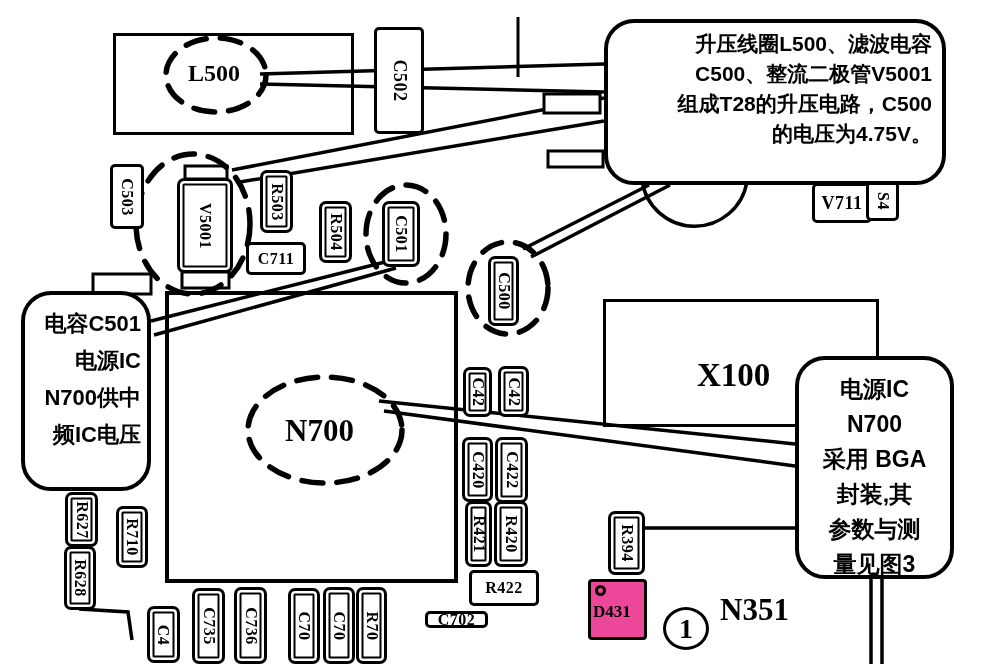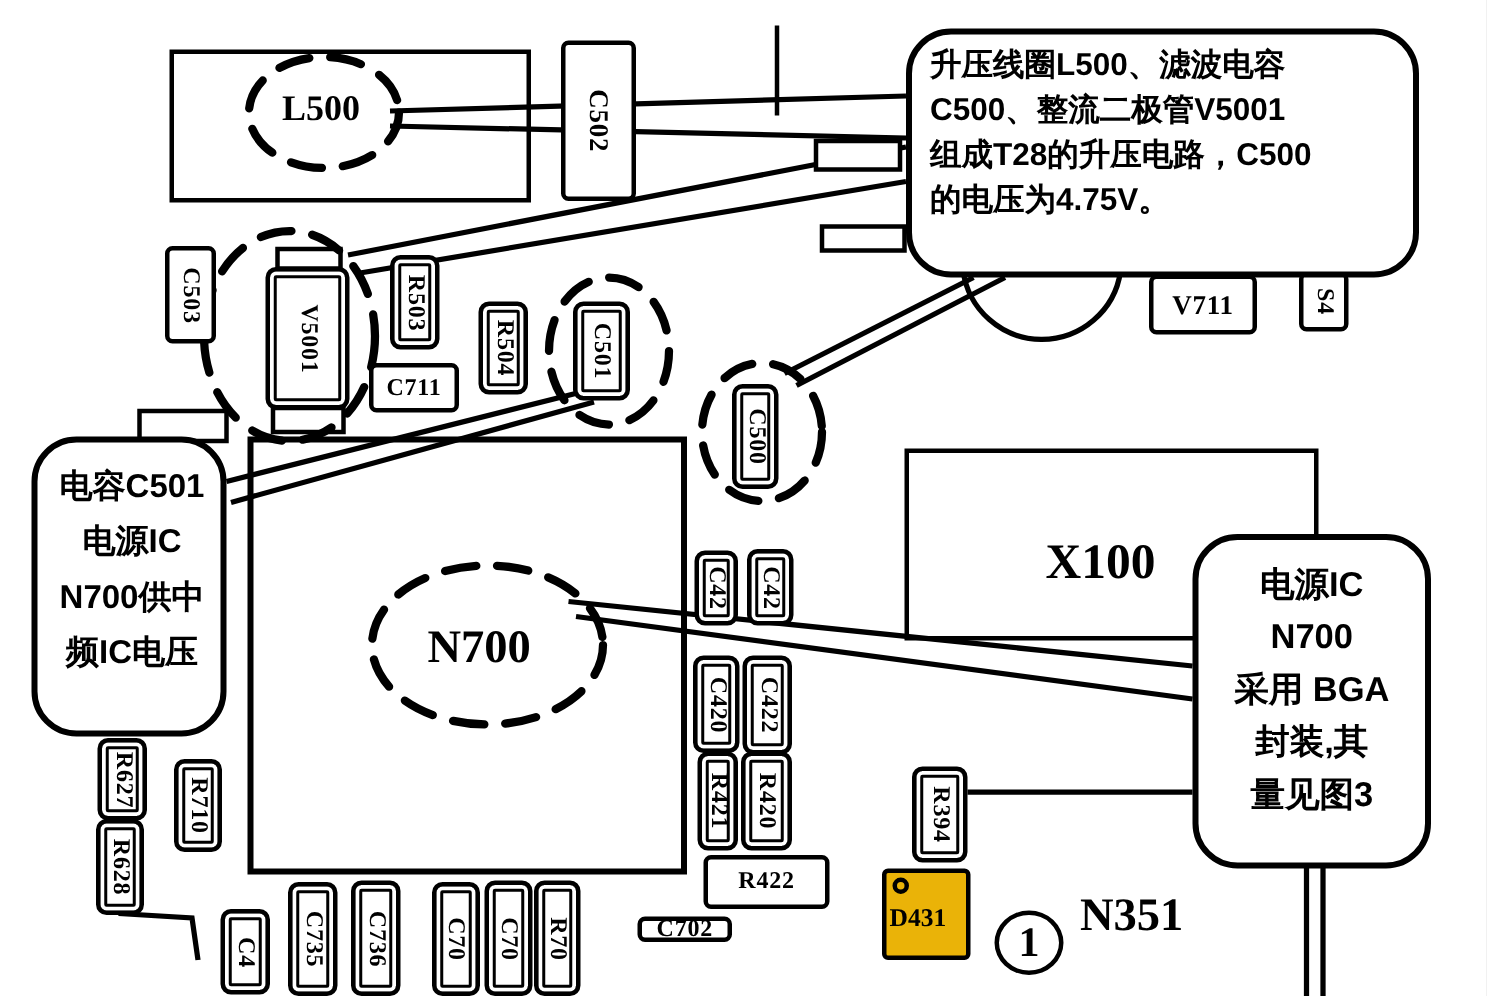--- a/index.html
+++ b/index.html
@@ -15,25 +15,25 @@
   .comp.dbl{box-shadow:inset 0 0 0 2.5px #fff, inset 0 0 0 4.5px #000;border-radius:7px;}
   .comp.v span{transform:rotate(90deg);white-space:nowrap;}
   .comp.h span{white-space:nowrap;}
   .comp.big{font-size:18px;}
   
   .ref{position:absolute;font-family:"Liberation Serif", serif;font-weight:600;z-index:2;white-space:nowrap;}
   
   .callout{position:absolute;border:4px solid #000;border-radius:30px;background:#fff;z-index:3;
            box-sizing:border-box;font-weight:700;}
   .callout .cl-line{white-space:nowrap;}
-  #callout-boost{padding:6px 10px 4px 12px;font-size:21px;line-height:30px;text-align:left;}
-  #callout-c501{padding:10px 6px 6px 10px;font-size:22px;line-height:37px;text-align:center;}
+  #callout-boost{padding:6px 10px 4px 12px;font-size:21px;line-height:30px;text-align:right;}
+  #callout-c501{padding:10px 6px 6px 10px;font-size:22px;line-height:37px;text-align:right;}
   #callout-n700{padding:12px 4px 4px 4px;font-size:23px;line-height:35px;text-align:center;}
   
-  .dblock{position:absolute;border:3.5px solid #000;border-radius:4px;background:#eab308;z-index:2;box-sizing:border-box;}
+  .dblock{position:absolute;border:3.5px solid #000;border-radius:4px;background:#ec4899;z-index:2;box-sizing:border-box;}
   .dblock .pin{position:absolute;left:4px;top:3px;width:11px;height:11px;border:3px solid #000;border-radius:50%;box-sizing:border-box;}
   .dblock .dlabel{position:absolute;left:2px;top:20px;font:700 17px "Liberation Serif", serif;}
   
   .circnum{position:absolute;width:46px;height:43px;border:3.5px solid #000;border-radius:50%;
            display:flex;align-items:center;justify-content:center;box-sizing:border-box;
            font:600 28px "Liberation Serif", serif;z-index:2;}
 </style>
 </head>
 <body>
 
@@ -137,21 +137,21 @@
       </div>
       <div class="comp v dbl" style="left: 495px; top: 437px; width: 33px; height: 66px;">
         <span>C422</span>
       </div>
       <div class="comp v dbl" style="left: 465px; top: 501px; width: 27px; height: 66px;">
         <span>R421</span>
       </div>
       <div class="comp v dbl" style="left: 494px; top: 501px; width: 34px; height: 66px;">
         <span>R420</span>
       </div>
-      <div class="comp h" style="left: 469px; top: 570px; width: 84px; height: 36px;">
+      <div class="comp h" style="left: 469px; top: 570px; width: 70px; height: 36px;">
         <span>R422</span>
       </div>
       <div class="comp h" style="left: 425px; top: 611px; width: 63px; height: 17px;">
         <span>C702</span>
       </div>
       <div class="comp v dbl" style="left: 608px; top: 511px; width: 37px; height: 64px;">
         <span>R394</span>
       </div>
       <div class="comp v dbl" style="left: 65px; top: 492px; width: 33px; height: 55px;">
         <span>R627</span>
@@ -173,21 +173,21 @@
       </div>
       <div class="comp v dbl" style="left: 288px; top: 588px; width: 32px; height: 76px;">
         <span>C70</span>
       </div>
       <div class="comp v dbl" style="left: 323px; top: 587px; width: 32px; height: 77px;">
         <span>C70</span>
       </div>
       <div class="comp v dbl" style="left: 356px; top: 587px; width: 31px; height: 77px;">
         <span>R70</span>
       </div>
-      <div class="comp h big" style="left: 766px; top: 183px; width: 72px; height: 40px;">
+      <div class="comp h big" style="left: 812px; top: 183px; width: 60px; height: 40px;">
         <span>V711</span>
       </div>
       <div class="comp v" style="left: 866px; top: 181px; width: 33px; height: 40px;">
         <span>S4</span>
       </div>
     </div>
 
   <div class="callout" id="callout-boost" style="left:604px;top:19px;width:342px;height:166px;">
       <div class="cl-line">升压线圈L500、滤波电容</div>
       <div class="cl-line">C500、整流二极管V5001</div>
@@ -200,16 +200,17 @@
       <div class="cl-line">电源IC</div>
       <div class="cl-line">N700供中</div>
       <div class="cl-line">频IC电压</div>
     </div>
 
   <div class="callout" id="callout-n700" style="left:795px;top:356px;width:159px;height:223px;">
       <div class="cl-line">电源IC</div>
       <div class="cl-line">N700</div>
       <div class="cl-line">采用 BGA</div>
       <div class="cl-line">封装,其</div>
+      <div class="cl-line">参数与测</div>
       <div class="cl-line">量见图3</div>
     </div>
 
 </div>
 
 </body></html>

